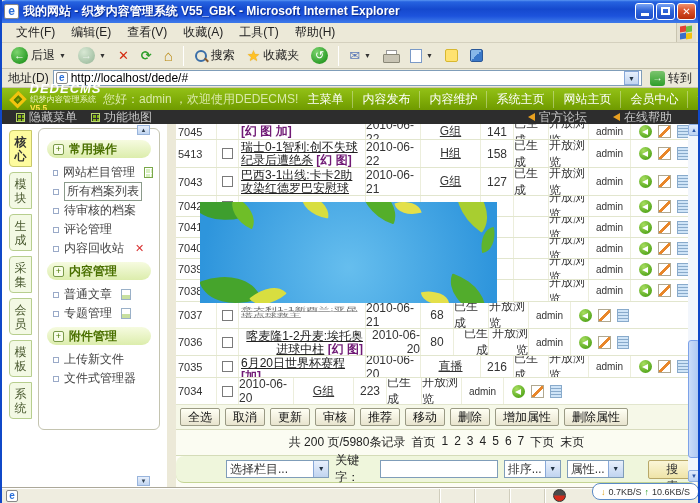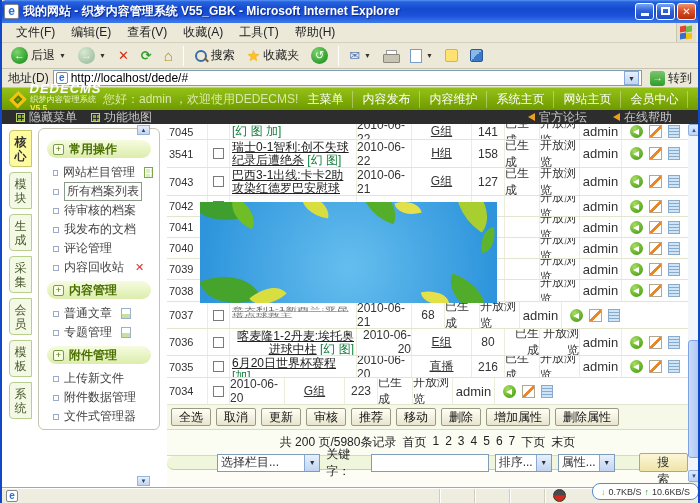--- a/index.html
+++ b/index.html
@@ -109,39 +109,39 @@
   .sitem .lbl{white-space:nowrap;}
   .sitem.sel .lbl{border:1px solid #8A9A8A;padding:0 2px;}
   .ric-grid{width:11px;height:11px;margin-left:4px;background:#D8EFC0;border:1px solid #7AA84A;
     background-image:linear-gradient(#fff 1px,transparent 1px),linear-gradient(90deg,#fff 1px,transparent 1px);background-size:5px 5px;}
   .ric-page{width:10px;height:11px;margin-left:4px;background:#fff;border:1px solid #9AB0C8;
     box-shadow:inset 0 -4px 0 #C8E0A0;}
   .ric-redx{margin-left:6px;color:#D83030;font-weight:bold;font-size:11px;}
   .miniarrow{position:absolute;width:13px;height:10px;background:linear-gradient(180deg,#E8F0FC,#C0D4F0);
     border:1px solid #98B4DC;font-size:6px;color:#345;text-align:center;line-height:9px;}
   
-  .content{position:absolute;left:165px;top:124px;width:521px;height:363px;background:#FDFDF6;}
+  .content{position:absolute;left:174px;top:124px;width:521px;height:363px;background:#FDFDF6;}
   .trow{display:flex;border-bottom:1px solid #E2E6CE;background:#fff;overflow:hidden;}
   .cell{border-right:1px solid #ECEEDC;display:flex;align-items:center;justify-content:center;
     overflow:hidden;color:#333;}
   .c-id{width:41px;justify-content:flex-start;padding-left:2px;font-size:11px;}
   .c-cb{width:22px;}
   .c-title{width:127px;justify-content:flex-start;align-items:flex-start;padding:1px 2px;
     display:block;line-height:13px;font-size:12px;}
   .c-date{width:55px;}
   .c-grp{width:60px;text-decoration:underline;}
   .c-clk{width:33px;}
   .c-gen{width:35px;}
   .c-brw{width:40px;}
-  .c-au{width:42px;font-size:13px;}
+  .c-au{width:42px;font-size:10px;}
   .c-act{width:66px;gap:6px;border-right:none;}
   .cbx{width:11px;height:11px;background:#fff;border:1px solid #7A7A7A;}
   .tlink{color:#222;text-decoration:underline;}
   .tlink.squash{display:inline-block;transform:scaleY(.45);transform-origin:50% 25%;color:#666;}
-  .tags{color:#15803d;}
+  .tags{color:#701a75;font-weight:bold;}
   .ic-view{width:13px;height:13px;border-radius:50%;background:radial-gradient(circle at 35% 30%,#A8DE60,#5AAA20 70%,#3E8A10);position:relative;}
   .ic-view::after{content:"";position:absolute;left:3px;top:4px;width:0;height:0;
     border-top:3px solid transparent;border-bottom:3px solid transparent;border-right:6px solid #fff;}
   .ic-edit{width:13px;height:13px;background:#fff;border:1px solid #B0A890;
     background-image:linear-gradient(135deg,transparent 44%,#E8862A 44%,#E8862A 62%,transparent 62%);}
   .ic-doc{width:12px;height:13px;background:#CFE4F7;border:1px solid #88AACB;
     background-image:repeating-linear-gradient(#CFE4F7 0 2px,#88AACB 2px 3px);}
   
   .banner{position:absolute;left:198px;top:202px;width:297px;height:101px;z-index:30;
     background:radial-gradient(circle at 50% 65%,#66BEEE,#2E95DC 90%);overflow:hidden;}
@@ -157,21 +157,21 @@
   .l9{left:52px;top:84px;width:32px;height:20px;background:#D8DE40;transform:rotate(140deg);}
   .l10{left:246px;top:78px;width:44px;height:30px;background:#52AC2C;transform:rotate(200deg);}
   .l11{left:222px;top:88px;width:26px;height:16px;background:#E4E04A;transform:rotate(170deg);}
   
   .actionsbar{height:25px;background:#F6F8E8;border-bottom:1px solid #D8DCBE;display:flex;align-items:center;gap:5px;padding-left:4px;}
   .abtn{height:18px;padding:0 7px;background:linear-gradient(180deg,#FFFFF4,#E8E4CE);
     border:1px solid #9A9A84;border-radius:2px;font-size:12px;color:#111;line-height:16px;}
   .pagebar{height:26px;background:#FBFCF2;border-bottom:1px solid #D4DCB8;display:flex;
     align-items:center;justify-content:center;gap:6px;color:#222;}
   .plink{color:#222;}
-  .searchbar{height:14px;background:#EFF6DC;border-bottom:1px solid #C4D494;display:flex;
+  .searchbar{height:27px;background:#EFF6DC;border-bottom:1px solid #C4D494;display:flex;
     align-items:center;gap:6px;padding-left:50px;border-radius:8px;}
   .xpsel{height:18px;background:#fff;border:1px solid #7F9DB9;display:flex;align-items:center;}
   .xpsel .val{flex:1;padding:0 3px;color:#333;white-space:nowrap;overflow:hidden;}
   .selarr{width:15px;height:16px;background:linear-gradient(180deg,#E8F0FC,#C0D4F0);
     border-left:1px solid #88A8D8;font-size:7px;color:#234;text-align:center;line-height:15px;}
   .kwinput{width:118px;height:18px;background:#fff;border:1px solid #7F9DB9;}
   .sbtn{height:19px;padding:0 14px;background:linear-gradient(180deg,#FBF6D8,#EFE4A8);
     border:1px solid #B8A868;border-radius:2px;font-size:12px;color:#333;}
   
   .scrollbar{position:absolute;left:686px;top:124px;width:12px;height:358px;background:#F2F6FC;}
@@ -379,24 +379,20 @@
         <div class="sitem sel">
           <span class="bullet"></span>
           <span class="lbl">所有档案列表</span>
         </div>
         <div class="sitem">
           <span class="bullet"></span>
           <span class="lbl">待审核的档案</span>
         </div>
         <div class="sitem">
           <span class="bullet"></span>
-          <span class="lbl">我发布的文档</span>
-        </div>
-        <div class="sitem">
-          <span class="bullet"></span>
           <span class="lbl">评论管理</span>
         </div>
         <div class="sitem">
           <span class="bullet"></span>
           <span class="lbl">内容回收站</span>
           <span class="ric-redx">✕</span>
         </div>
         <div class="sechead">
           <span class="plusico">+</span>
           <span class="sechead-t">内容管理</span>
@@ -411,24 +407,20 @@
           <span class="lbl">专题管理</span>
           <span class="ric-page"></span>
         </div>
         <div class="sechead">
           <span class="plusico">+</span>
           <span class="sechead-t">附件管理</span>
         </div>
         <div class="sitem">
           <span class="bullet"></span>
           <span class="lbl">上传新文件</span>
-        </div>
-        <div class="sitem">
-          <span class="bullet"></span>
-          <span class="lbl">附件数据管理</span>
         </div>
         <div class="sitem">
           <span class="bullet"></span>
           <span class="lbl">文件式管理器</span>
         </div>
       </div>
   </div>
   <div class="miniarrow" style="left:135px;top:125px">▲</div>
   <div class="miniarrow" style="left:135px;top:476px">▼</div>
 
@@ -444,21 +436,21 @@
           <div class="cell c-gen">已生成</div>
           <div class="cell c-brw">开放浏览</div>
           <div class="cell c-au">admin</div>
           <div class="cell c-act">
             <span class="ic-view"></span>
             <span class="ic-edit"></span>
             <span class="ic-doc"></span>
           </div>
         </div>
         <div class="trow" style="height: 28px;">
-          <div class="cell c-id">3541</div>
+          <div class="cell c-id">5413</div>
           <div class="cell c-cb">
             <span class="cbx"></span>
           </div>
           <div class="cell c-title"><span class="tlink">瑞士0-1智利:创不失球纪录后遭绝杀</span> <span class="tags">[幻 图]</span></div>
           <div class="cell c-date">2010-06-22</div>
           <div class="cell c-grp">H组</div>
           <div class="cell c-clk">158</div>
           <div class="cell c-gen">已生成</div>
           <div class="cell c-brw">开放浏览</div>
           <div class="cell c-au">admin</div>
@@ -593,21 +585,20 @@
             <span class="ic-doc"></span>
           </div>
         </div>
         <div class="trow" style="height: 27px; text-align: right;">
           <div class="cell c-id">7036</div>
           <div class="cell c-cb">
             <span class="cbx"></span>
           </div>
           <div class="cell c-title"><span class="tlink">喀麦隆1-2丹麦:埃托奥进球中柱</span> <span class="tags">[幻 图]</span></div>
           <div class="cell c-date">2010-06-20</div>
-          <div class="cell c-grp">E组</div>
           <div class="cell c-clk">80</div>
           <div class="cell c-gen">已生成</div>
           <div class="cell c-brw">开放浏览</div>
           <div class="cell c-au">admin</div>
           <div class="cell c-act">
             <span class="ic-view"></span>
             <span class="ic-edit"></span>
             <span class="ic-doc"></span>
           </div>
         </div>

